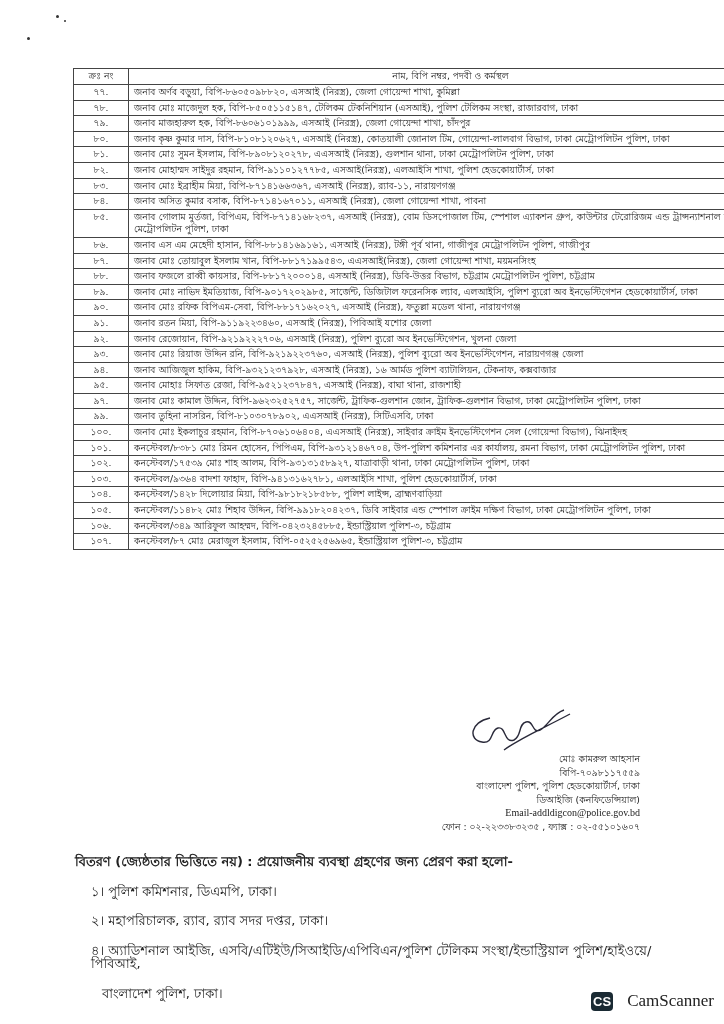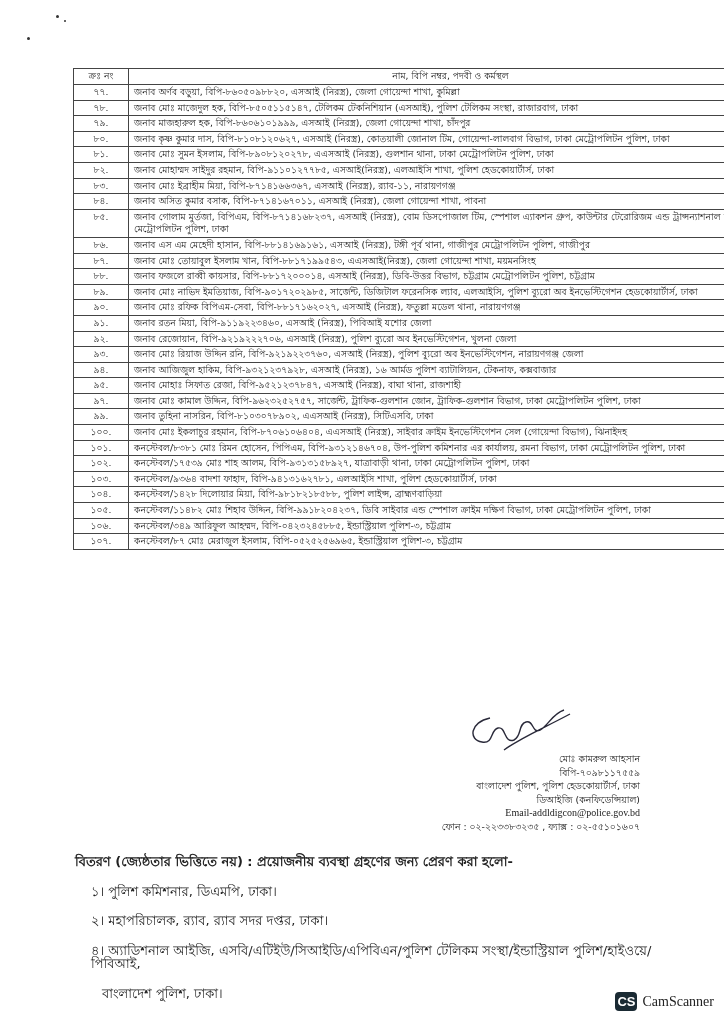--- a/index.html
+++ b/index.html
@@ -27,21 +27,21 @@
   .dist { position: absolute; left: 75px; top: 855px; width: 620px; font-size: 13px; line-height: 13.5px; }
   .dist .head { font-weight: bold; margin-bottom: 10px; }
   .dist .item { margin: 16px; }
   .dist .indent { padding-left: 11px; }
   .cs { position: absolute; right: 10px; bottom: 13px; display: flex; align-items: center; }
   .cs .badge {
     width: 22px; height: 19px; background: #1a2a33; color: #fff; border-radius: 4px;
     font-family: "Liberation Sans", sans-serif; font-weight: bold; font-size: 13px;
     display: flex; align-items: center; justify-content: center; margin-right: 5px;
   }
-  .cs .brand { font-family: "Liberation Serif", serif; font-size: 14px; color: #222; }
+  .cs .brand { font-family: "Liberation Serif", serif; font-size: 17px; color: #222; margin-left: 9px; }
 </style>
 </head>
 <body>
 
 <span class="speck" style="left:56px;top:15px"></span>
 <span class="speck" style="left:64px;top:20px;width:2px;height:2px"></span>
 <span class="speck" style="left:27px;top:37px"></span>
 
 <table class="list">
   <thead>

